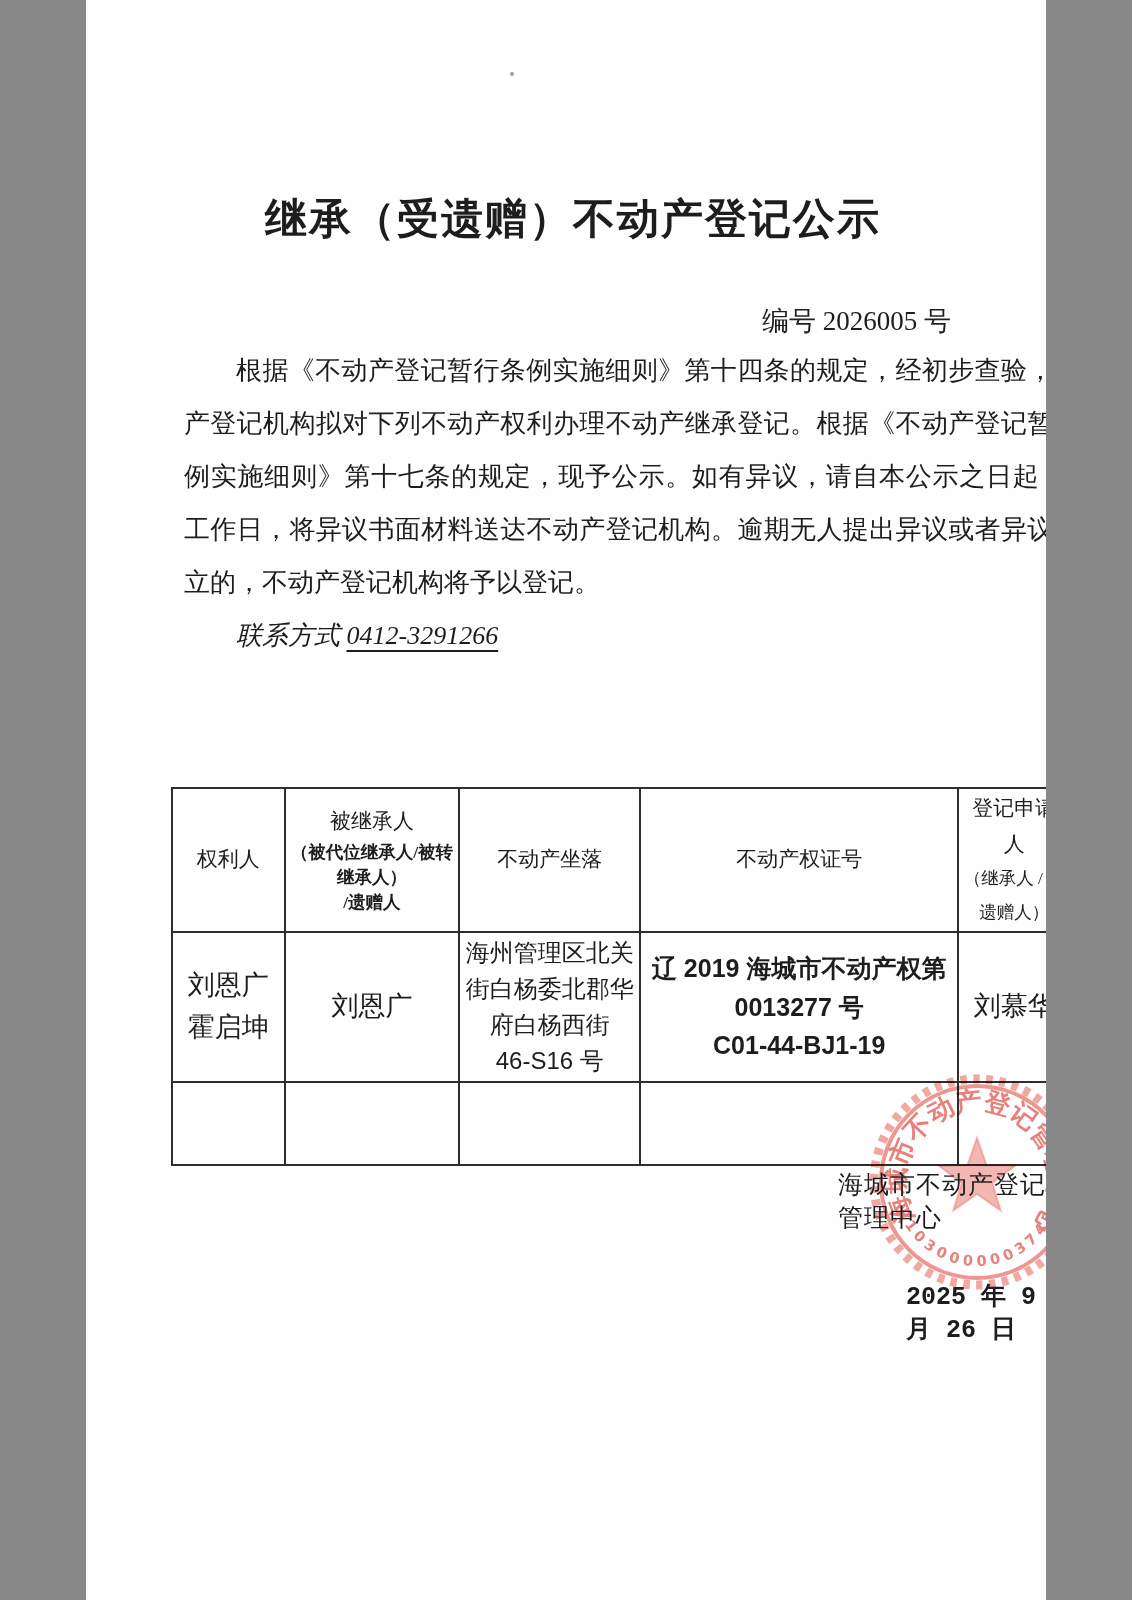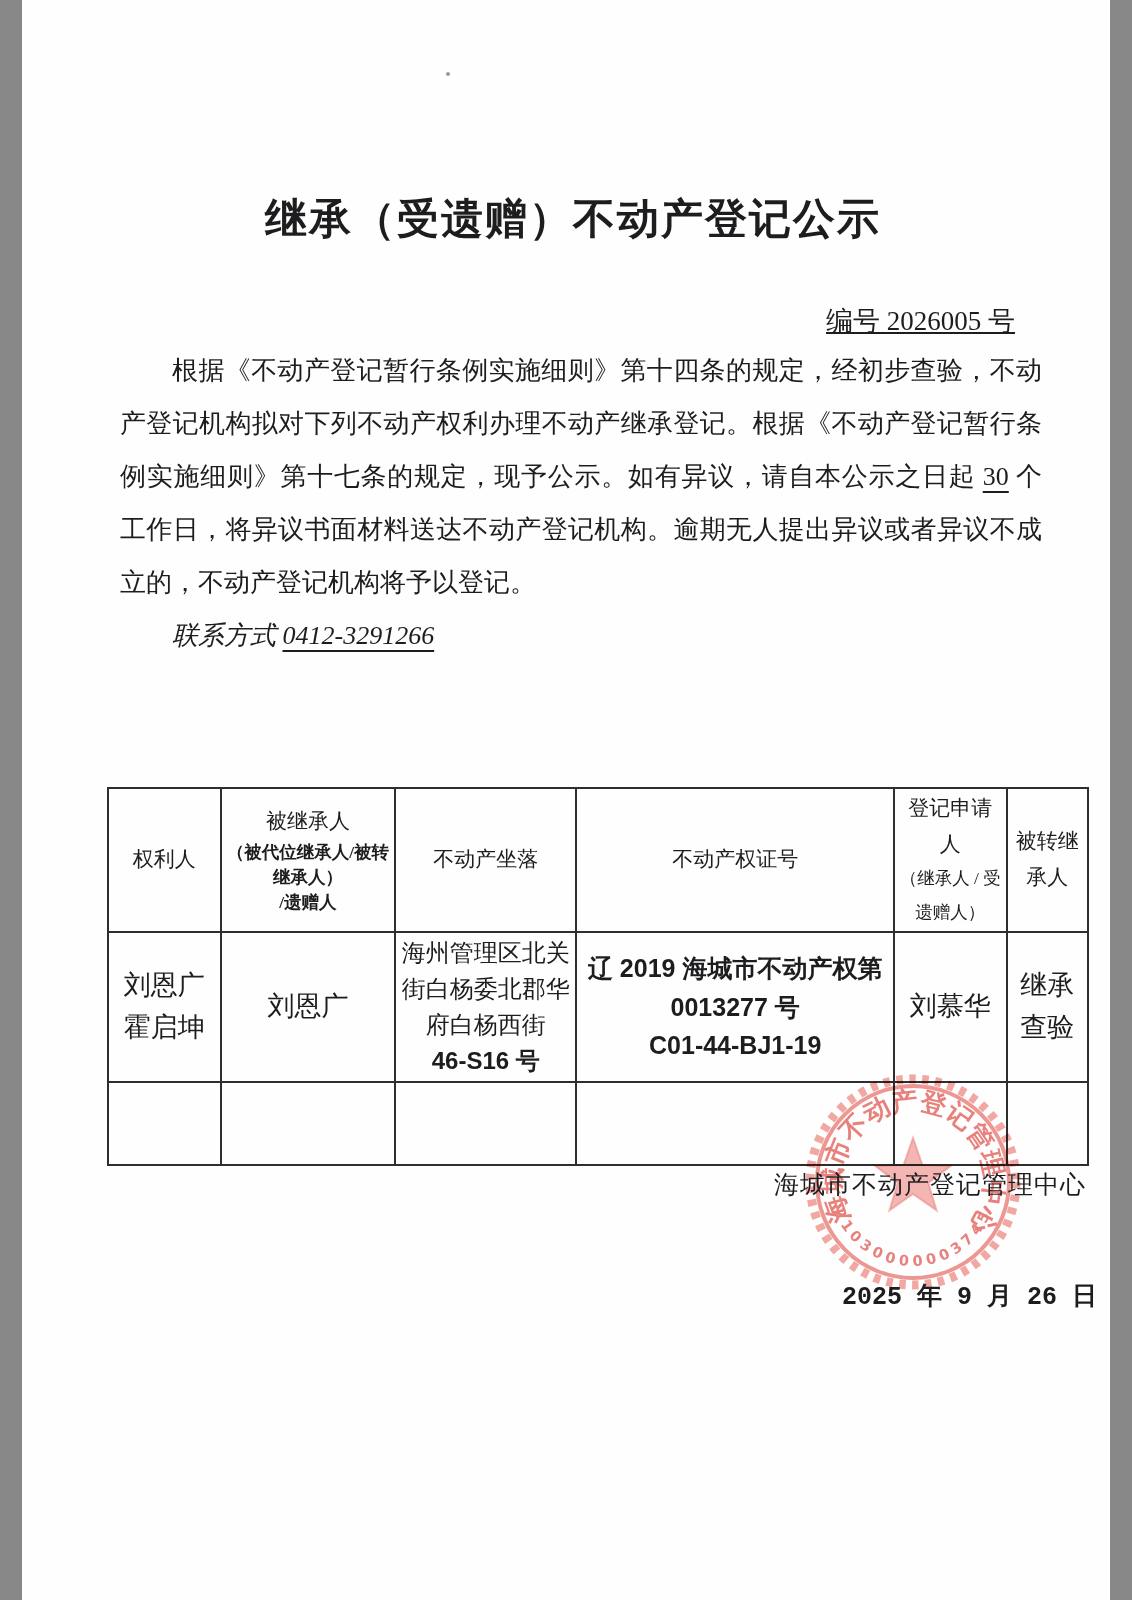--- a/index.html
+++ b/index.html
@@ -1,34 +1,33 @@
 <!DOCTYPE html>
 <html lang="zh"><head>
 <meta charset="utf-8">
 <style>
   html,body{margin:0;padding:0;background:#888;}
   .page{
     position:relative;
-    width:1088px;height:1600px;
+    width:960px;height:1600px;
     margin:0 auto;
     background:#fefefe;
     font-family:"Liberation Serif","DejaVu Serif",serif;
     color:#1d1d1f;
     overflow:hidden;
   }
   .doc-title{
     position:absolute;left:0;top:163px;width:100%;
     text-align:center;
     font-size:42px;font-weight:700;letter-spacing:2px;
     padding-left:14px;box-sizing:border-box;
   }
   .doc-number{
     position:absolute;top:303px;right:95px;
     font-size:27px;
-    text-decoration:underline;
   }
   .body-text{
     position:absolute;left:98px;top:344px;width:922px;
     font-size:26px;line-height:53px;
     text-align:justify;
   }
   .body-text p{margin:0;text-indent:2em;}
   .body-text p.p2{margin-top:4px;}
   .contact-line{margin-top:13px;text-indent:2em;font-style:italic;}
   .u-addr{
@@ -55,21 +54,21 @@
   tr.hdr-row{height:116px;}
   tr.data-row{height:126px;}
   tr.empty-row{height:83px;}
   .hdr-main{font-size:21px;line-height:1.7;}
   .hdr-sub{font-size:17.5px;font-weight:700;line-height:1.45;}
   .hdr-sub2{font-size:17.5px;font-weight:400;line-height:1.9;}
   .cell-big{font-size:27px;line-height:1.55;}
   .cell-addr{font-size:24px;line-height:1.5;}
   .bold-num{
     font-family:"Liberation Sans","DejaVu Sans",sans-serif;
-    font-weight:700;
+    font-weight:400;
   }
   .cell-cert{
     font-size:25px;line-height:1.55;
     font-family:"Liberation Sans","DejaVu Sans",sans-serif;
     font-weight:700;
     margin-top:12px;
   }
   .seal{
     position:absolute;left:779px;top:1070px;width:224px;height:224px;
     z-index:2;

